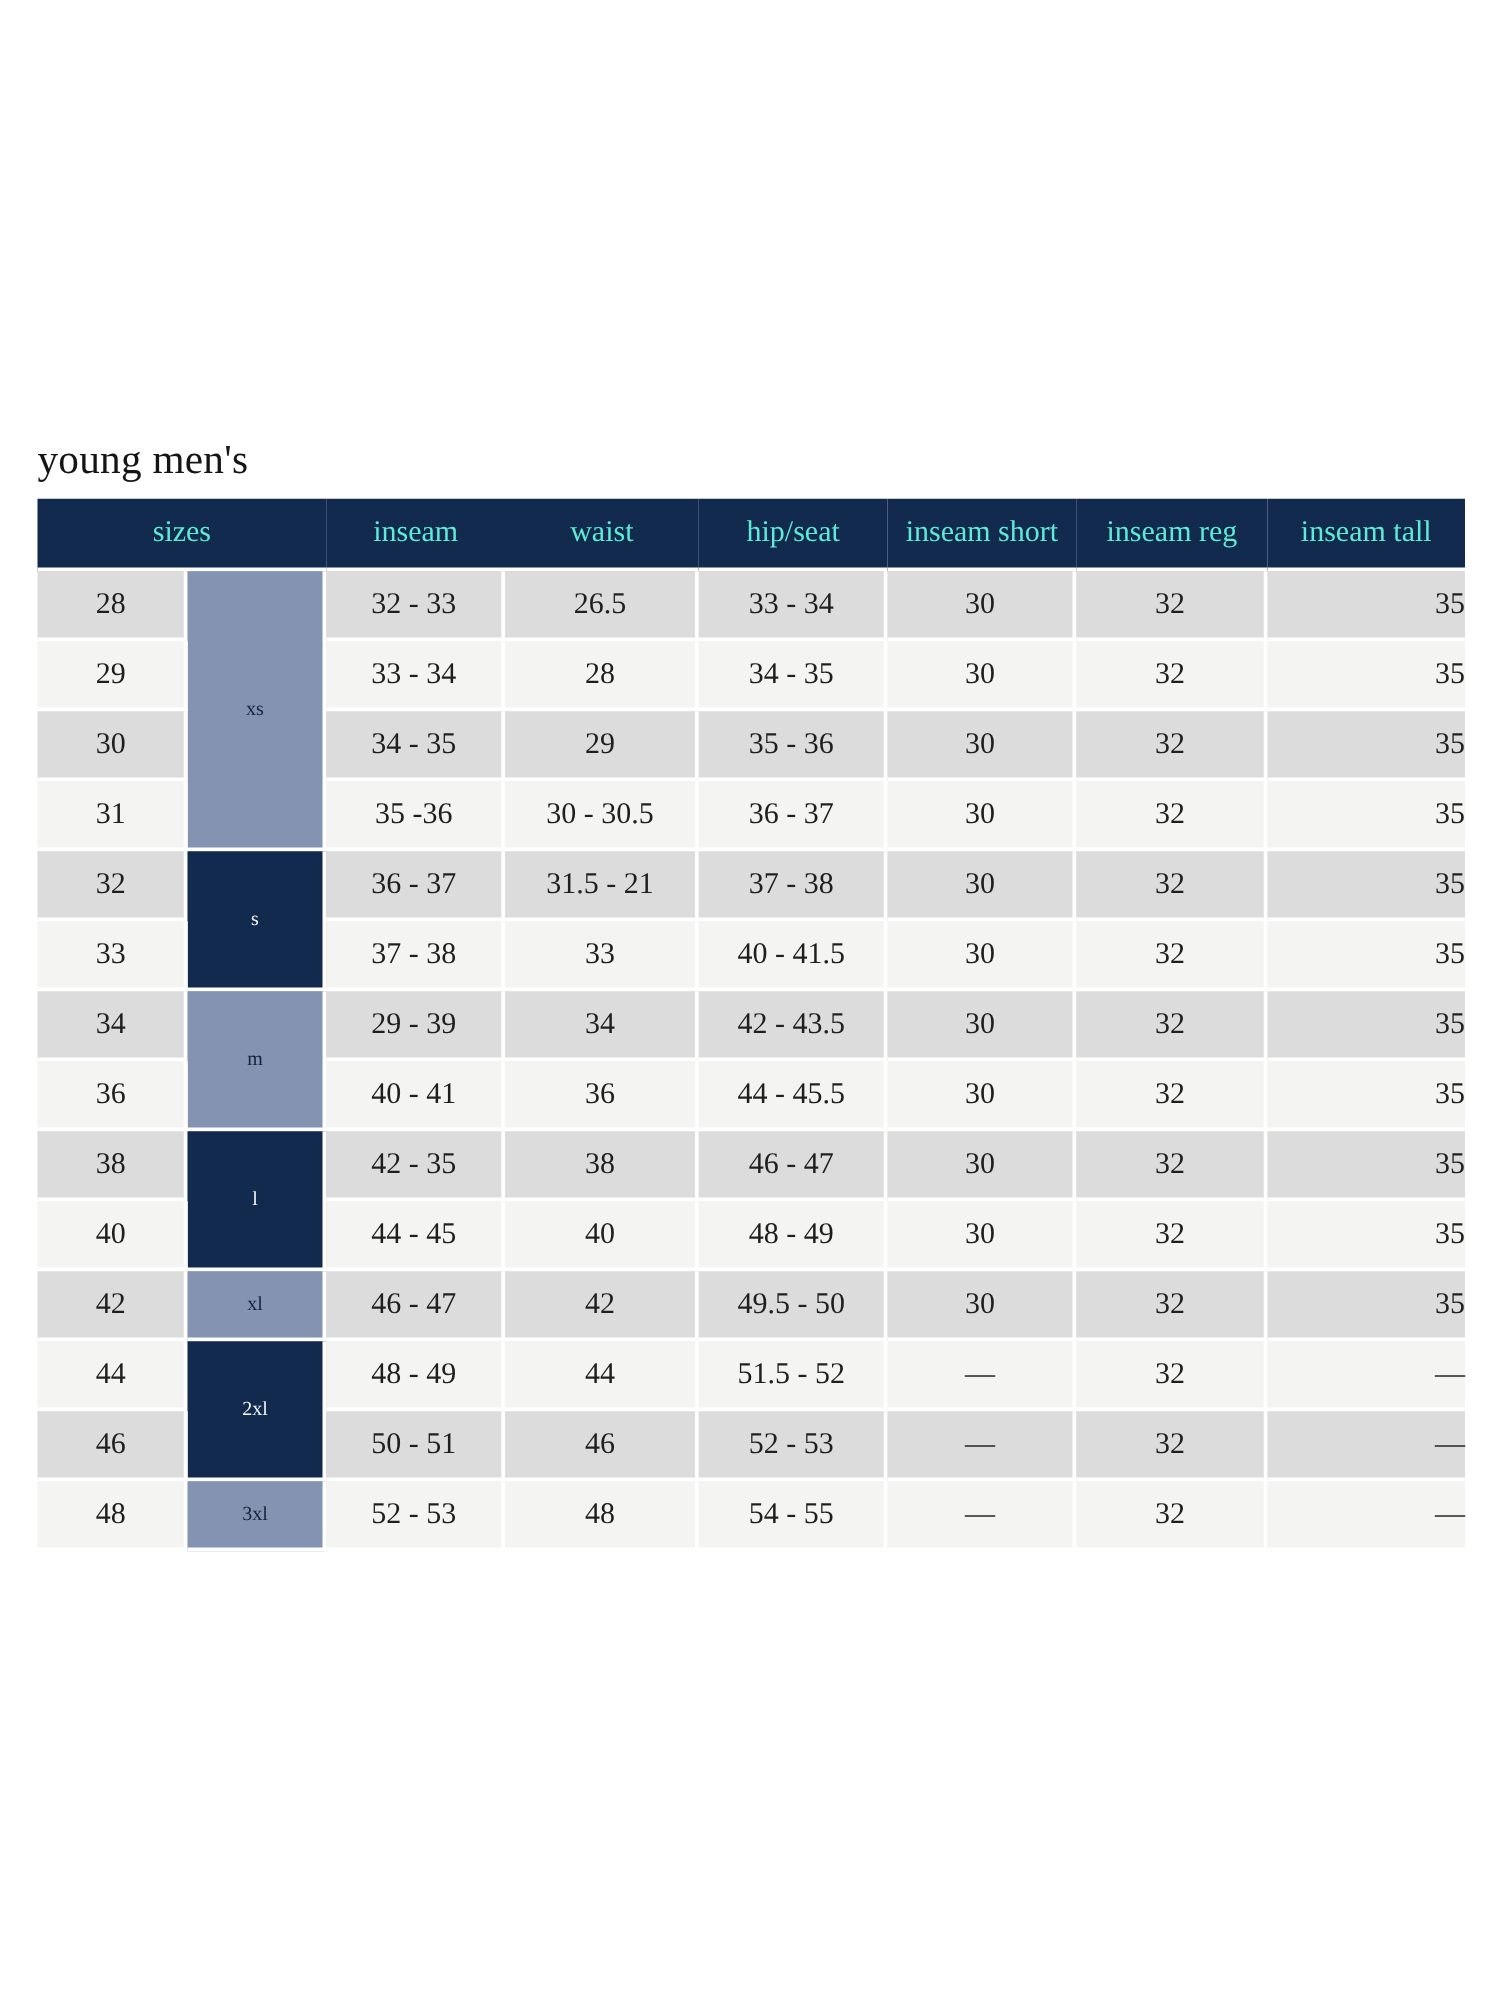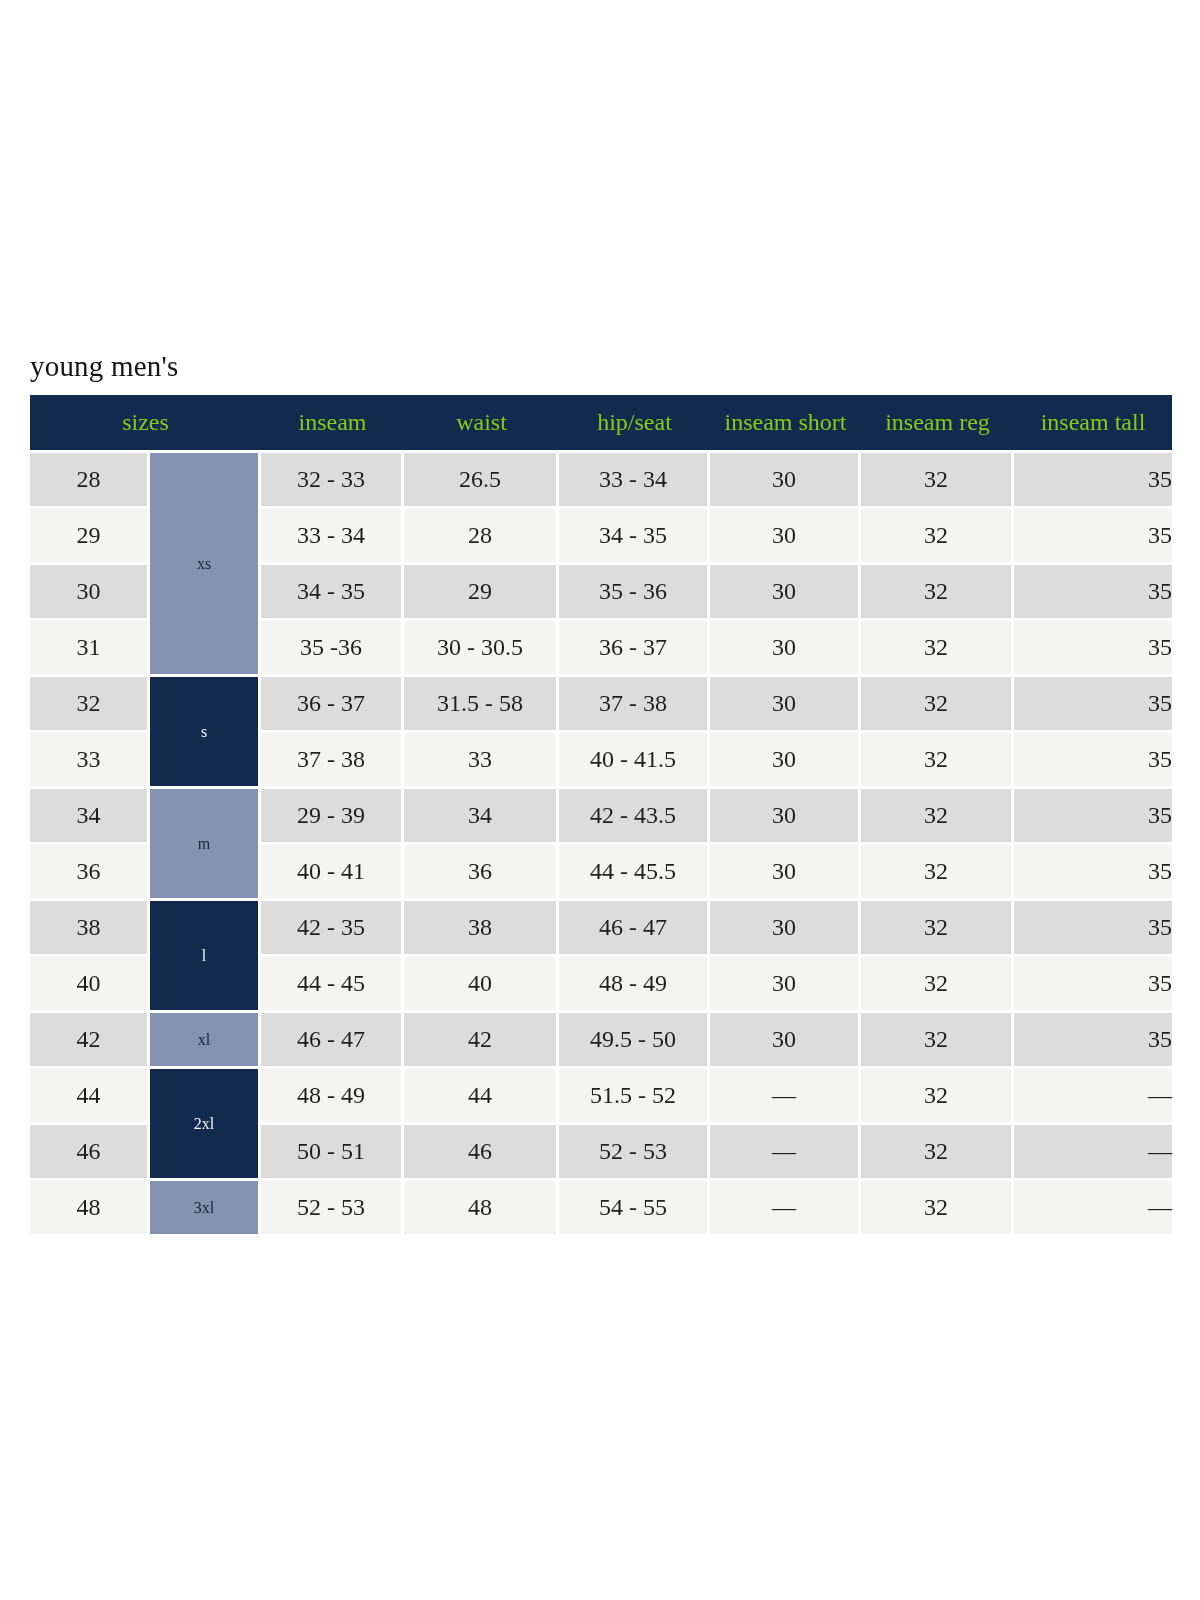--- a/index.html
+++ b/index.html
@@ -5,29 +5,29 @@
   * { box-sizing: border-box; margin: 0; padding: 0; }
   html, body { background: #ffffff; }
   body {
     width: 1200px; height: 1600px;
     font-family: "Liberation Serif", "DejaVu Serif", serif;
     overflow: hidden;
   }
   .page { position: relative; width: 1200px; height: 1600px; background: #ffffff; }
   .content { position: absolute; left: 30px; top: 350px; width: 1142px; }
   .chart-title {
-    font-size: 29px; font-weight: 400; color: #151515;
+    font-size: 33px; font-weight: 400; color: #151515;
     margin-bottom: 12px; letter-spacing: 0.2px;
   }
   table.size-chart {
     border-collapse: separate; border-spacing: 0;
     table-layout: fixed; width: 1142px;
   }
   th {
-    background: #112a4e; color: #84cc16;
+    background: #112a4e; color: #5eead4;
     font-weight: 400; font-size: 24px;
     height: 58px; text-align: center; vertical-align: middle;
     border-bottom: 3px solid #ffffff;
   }
   td {
     font-size: 24px; color: #1f1f1f;
     height: 56px; text-align: center; vertical-align: middle;
     border-right: 3px solid #ffffff;
     border-bottom: 3px solid #ffffff;
   }
@@ -101,21 +101,21 @@
             <td class="data">30 - 30.5</td>
             <td class="data">36 - 37</td>
             <td class="data">30</td>
             <td class="data">32</td>
             <td class="data">35</td>
           </tr>
           <tr class="even">
             <td class="data">32</td>
             <td class="group navy" rowspan="2">s</td>
             <td class="data">36 - 37</td>
-            <td class="data">31.5 - 58</td>
+            <td class="data">31.5 - 21</td>
             <td class="data">37 - 38</td>
             <td class="data">30</td>
             <td class="data">32</td>
             <td class="data">35</td>
           </tr>
           <tr class="odd">
             <td class="data">33</td>
             <td class="data">37 - 38</td>
             <td class="data">33</td>
             <td class="data">40 - 41.5</td>

